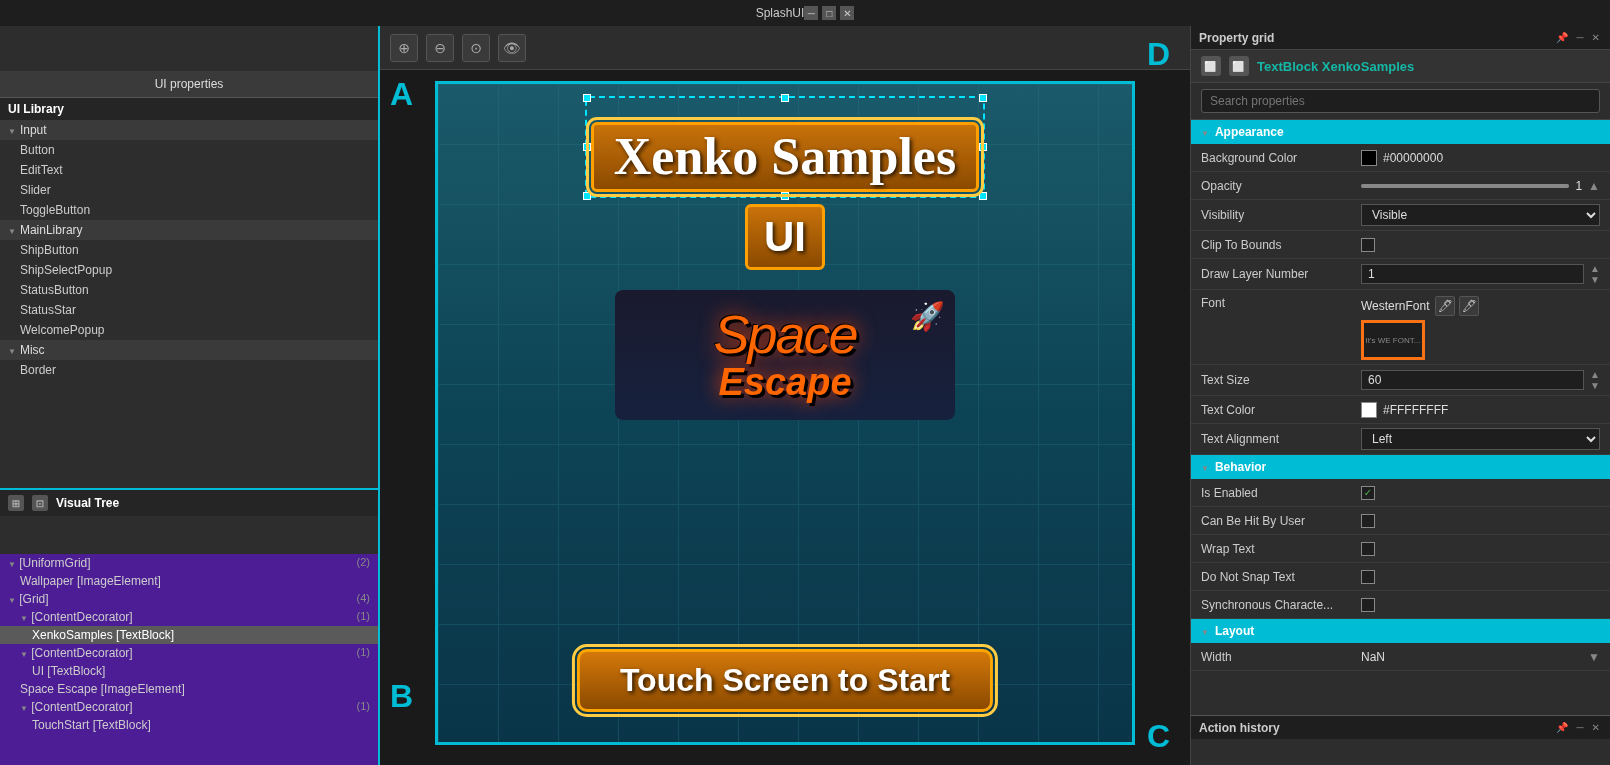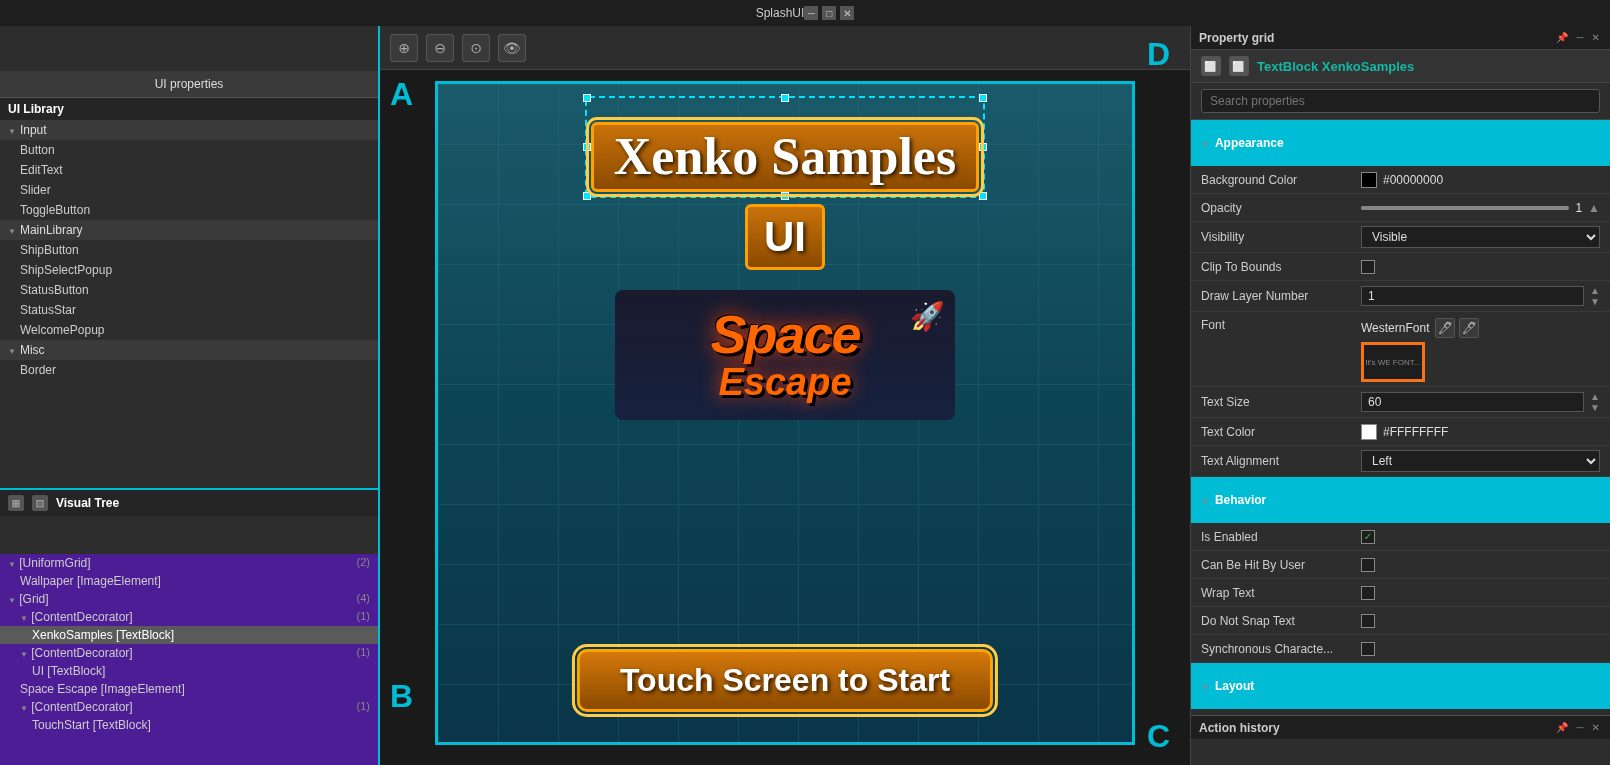--- a/index.html
+++ b/index.html
@@ -305,21 +305,21 @@
       border-radius: 8px;
       display: flex;
       align-items: center;
       justify-content: center;
       position: relative;
       overflow: hidden;
     }
 
     .se-text {
       font-size: 54px;
-      font-weight: 700;
+      font-weight: 400;
       color: #ff6600;
       text-shadow: 3px 3px 0 #000, -1px -1px 0 #000, 0 0 20px #ff4400;
       font-style: italic;
       letter-spacing: -2px;
       line-height: 1;
     }
 
     .se-sub {
       font-size: 38px;
       font-weight: 900;
@@ -436,21 +436,21 @@
       border: 1px solid #555;
       color: #ccc;
       padding: 4px 8px;
       font-size: 12px;
       border-radius: 3px;
       outline: none;
     }
 
     .prop-section-header {
       background: #00bcd4;
-      padding: 16px 10px;
+      padding: 5px 10px;
       color: #fff;
       font-weight: bold;
       font-size: 12px;
       display: flex;
       align-items: center;
       gap: 6px;
     }
 
     .prop-row {
       display: flex;

